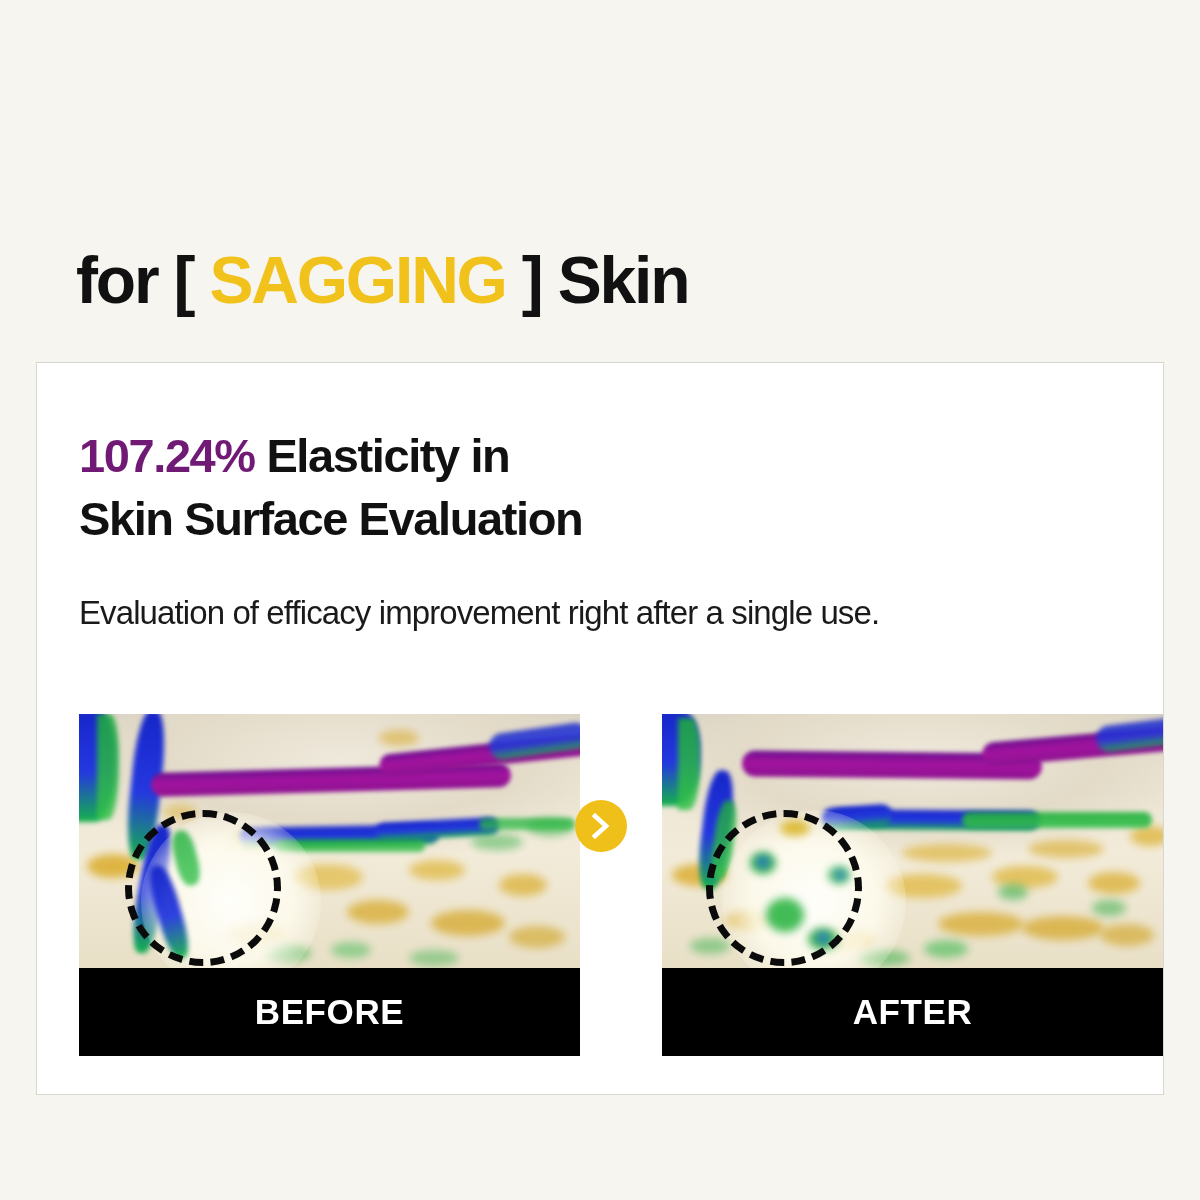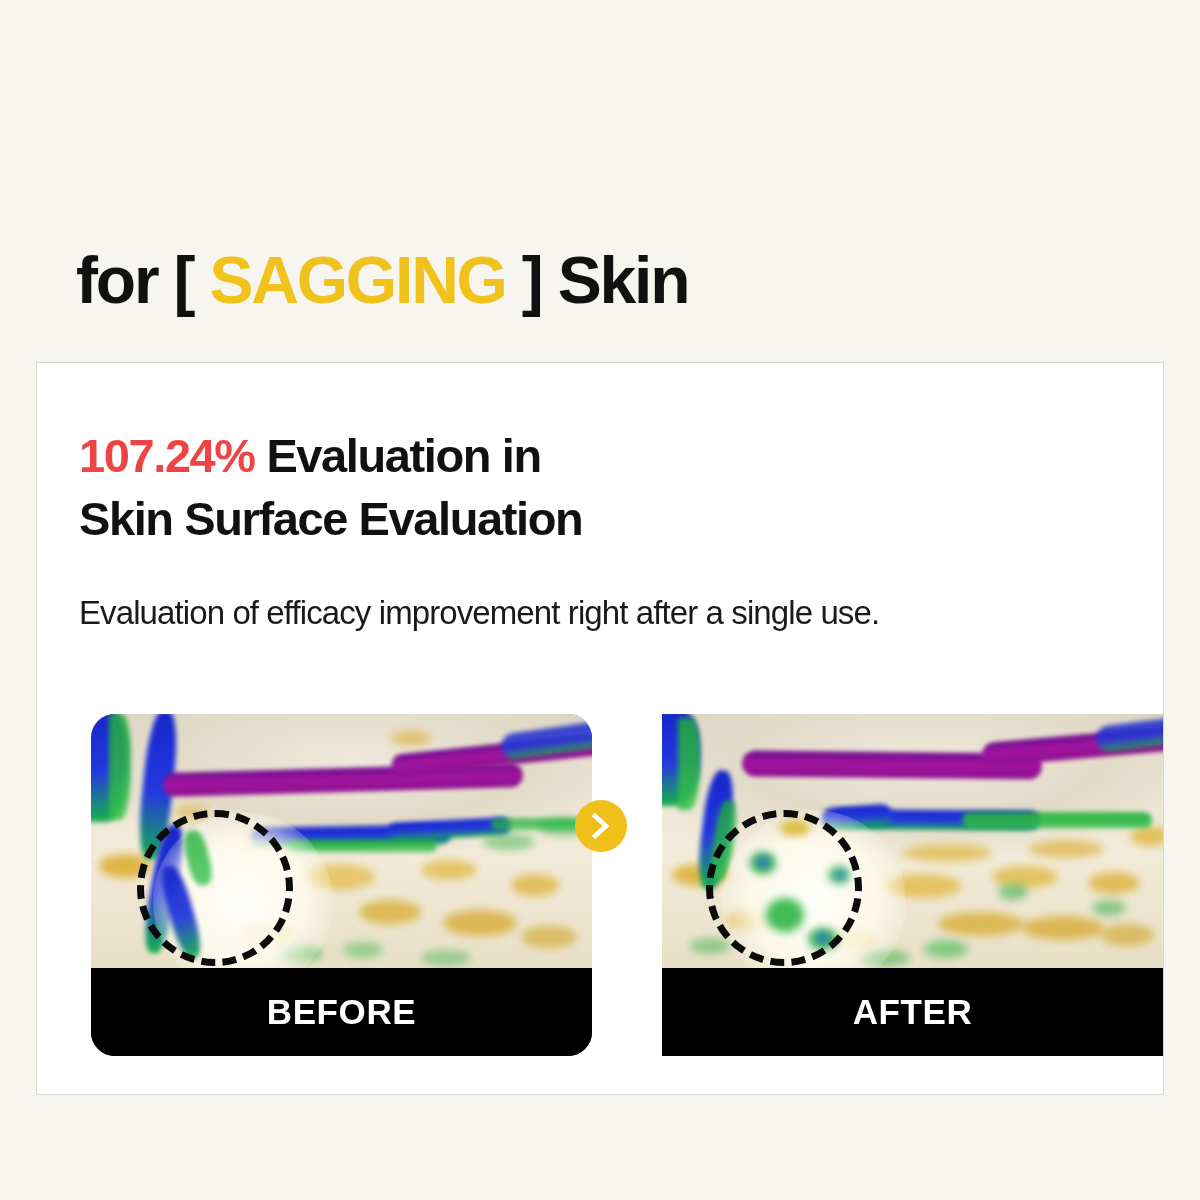--- a/index.html
+++ b/index.html
@@ -55,21 +55,21 @@
     position: absolute;
     left: 42px;
     top: 62px;
     width: 1020px;
     font-size: 47px;
     line-height: 1.33;
     font-weight: 700;
     letter-spacing: -1.4px;
     color: #111111;
   }
-  .stat-value { color: #ef4444; }
+  .stat-value { color: #701a75; }
 
   .stat-sub {
     position: absolute;
     left: 42px;
     top: 228px;
     font-size: 33px;
     line-height: 1.35;
     font-weight: 400;
     letter-spacing: -0.9px;
     color: #1A1A1A;
@@ -85,21 +85,21 @@
   }
 
   .panel {
     position: absolute;
     top: 0;
     width: 501px;
     height: 342px;
     overflow: hidden;
     background: #000;
   }
-  .panel-before { left: 16px; border-radius: 24px; }
+  .panel-before { left: 4px; }
   .panel-after  { left: 552px; margin-left: 35px; }
 
   .scan {
     position: relative;
     width: 501px;
     height: 254px;
     overflow: hidden;
     background: #E9E2D2;
   }
 
@@ -197,21 +197,21 @@
 
 <div class="page">
 
   <h1 class="headline">
     <span class="headline-line"><span>for [ </span><span class="hl-accent">SAGGING</span><span> ] Skin</span></span>
   </h1>
 
   <section class="card">
 
     <h2 class="stat-heading">
-      <span class="stat-value">107.24%</span><span> Evaluation in</span><br>
+      <span class="stat-value">107.24%</span><span> Elasticity in</span><br>
       <span>Skin Surface Evaluation</span>
     </h2>
 
     <p class="stat-sub">Evaluation of efficacy improvement right after a single use.</p>
 
     <div class="compare">
 
       <figure class="panel panel-before">
         <div class="scan">
 

